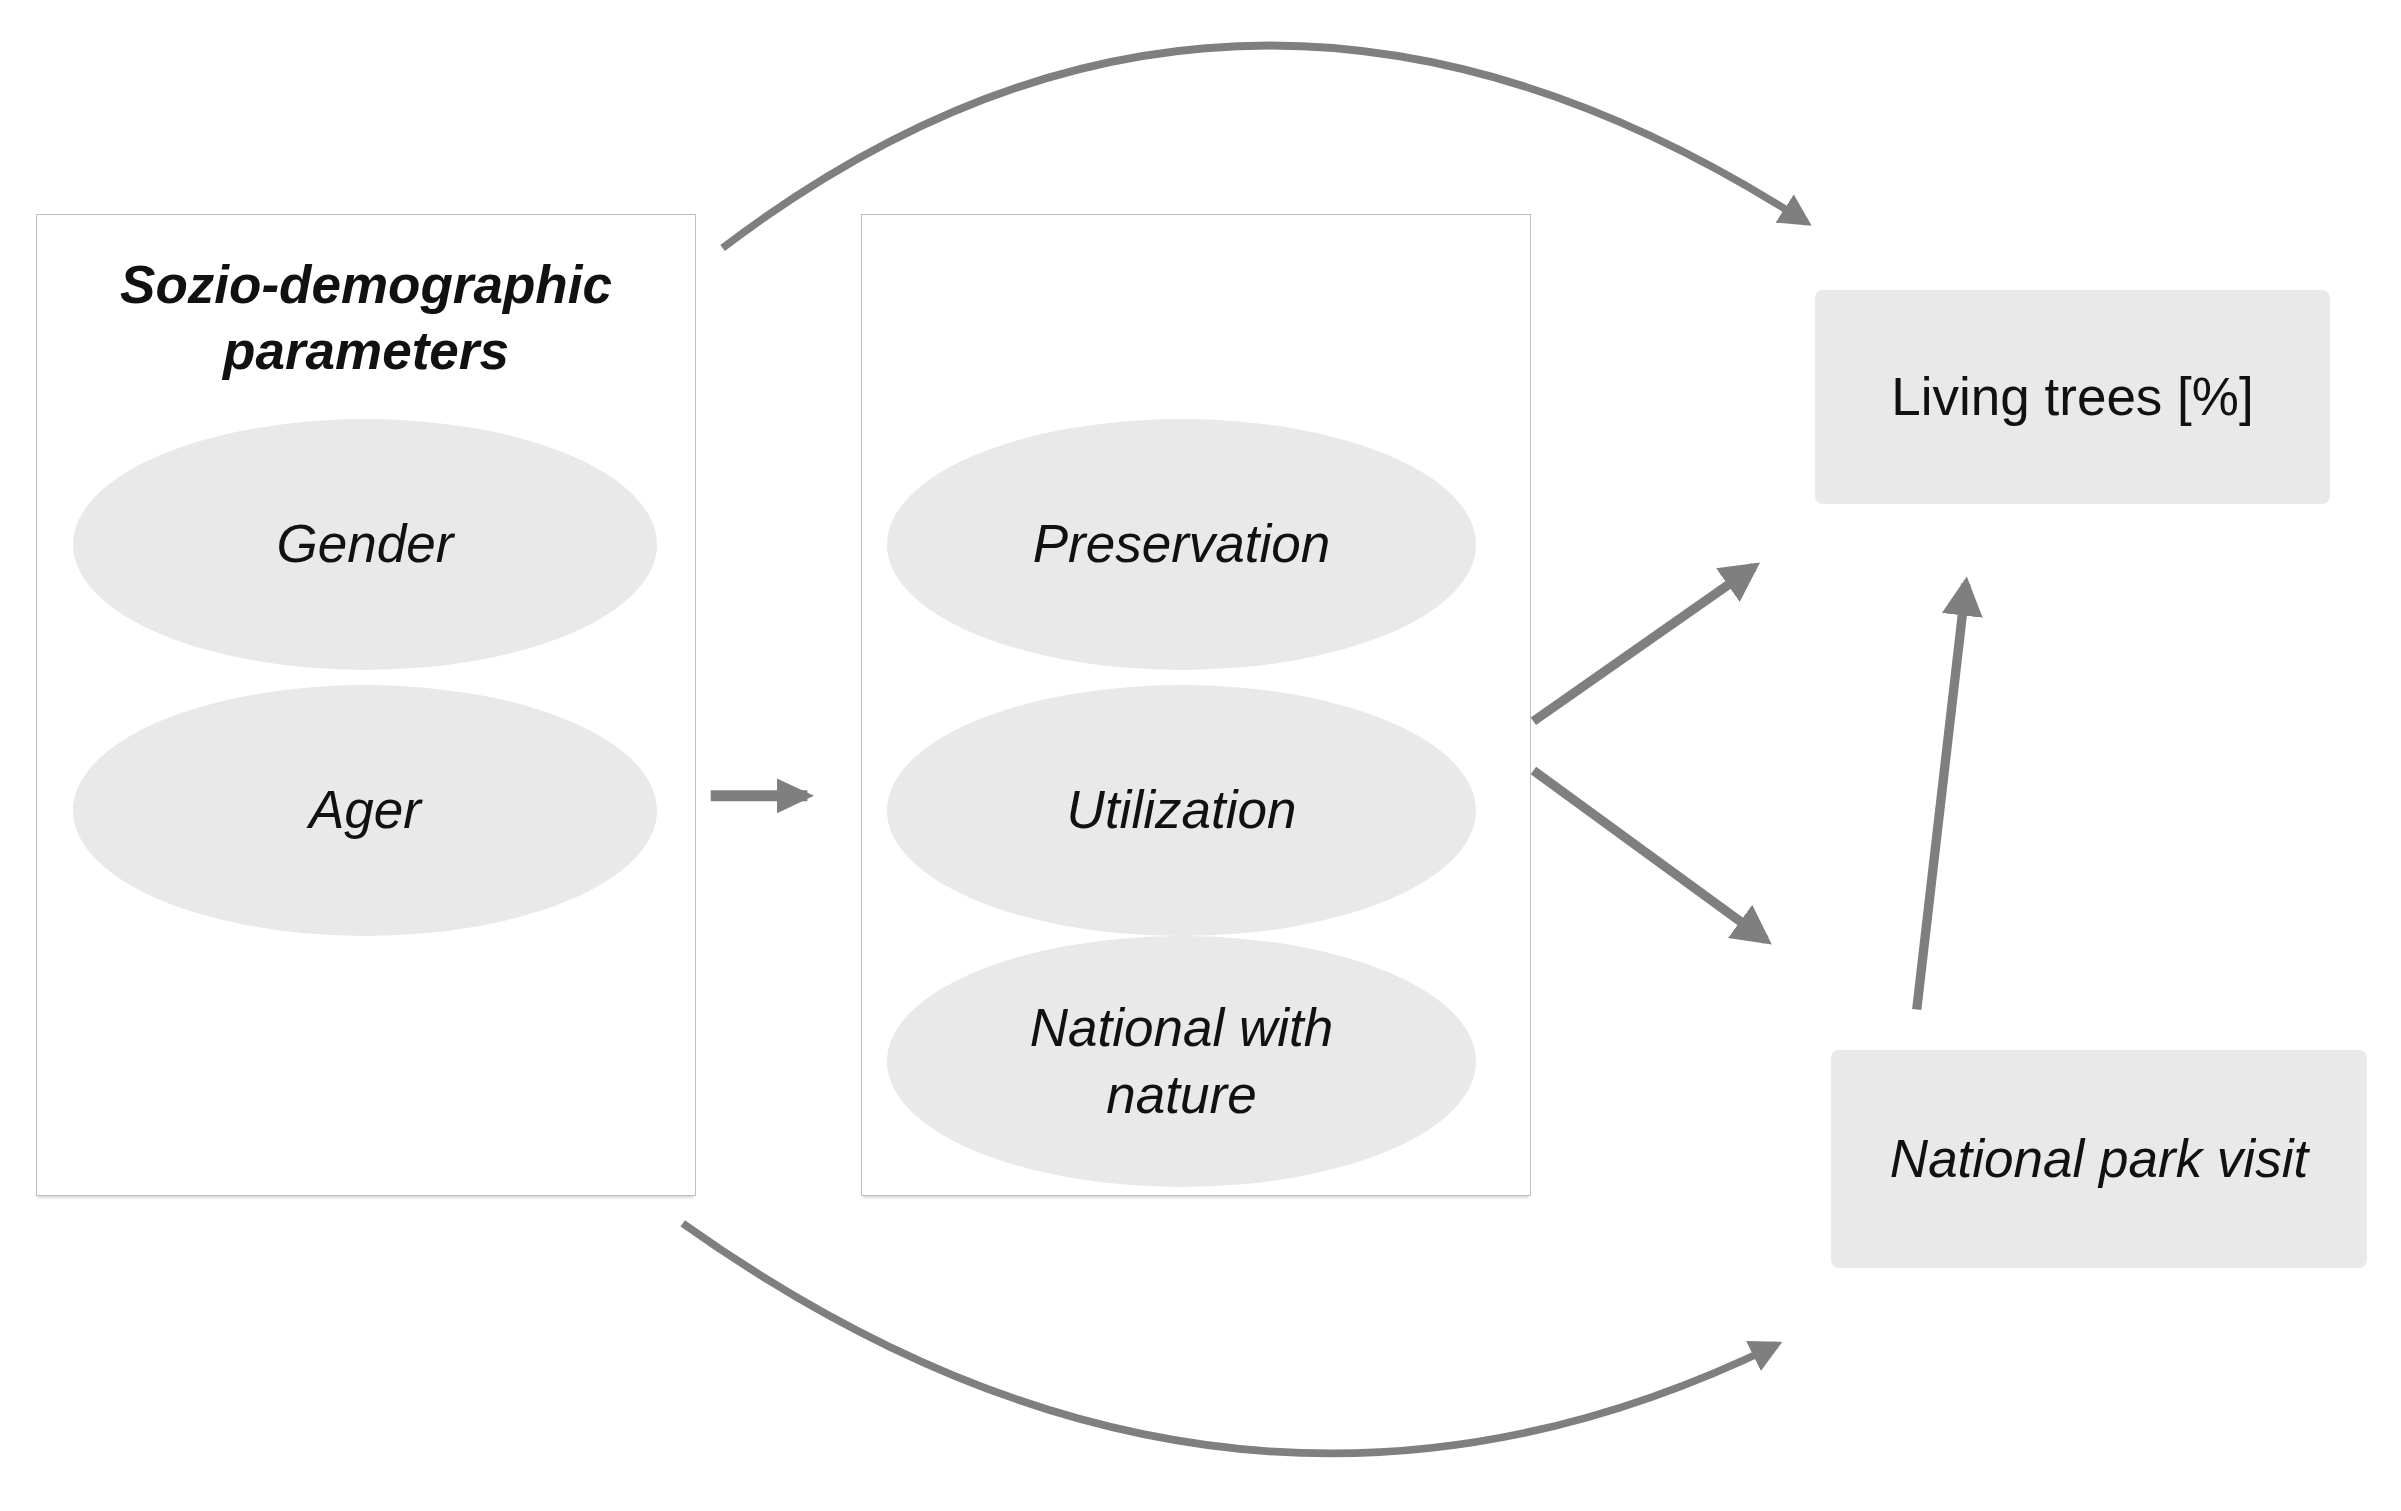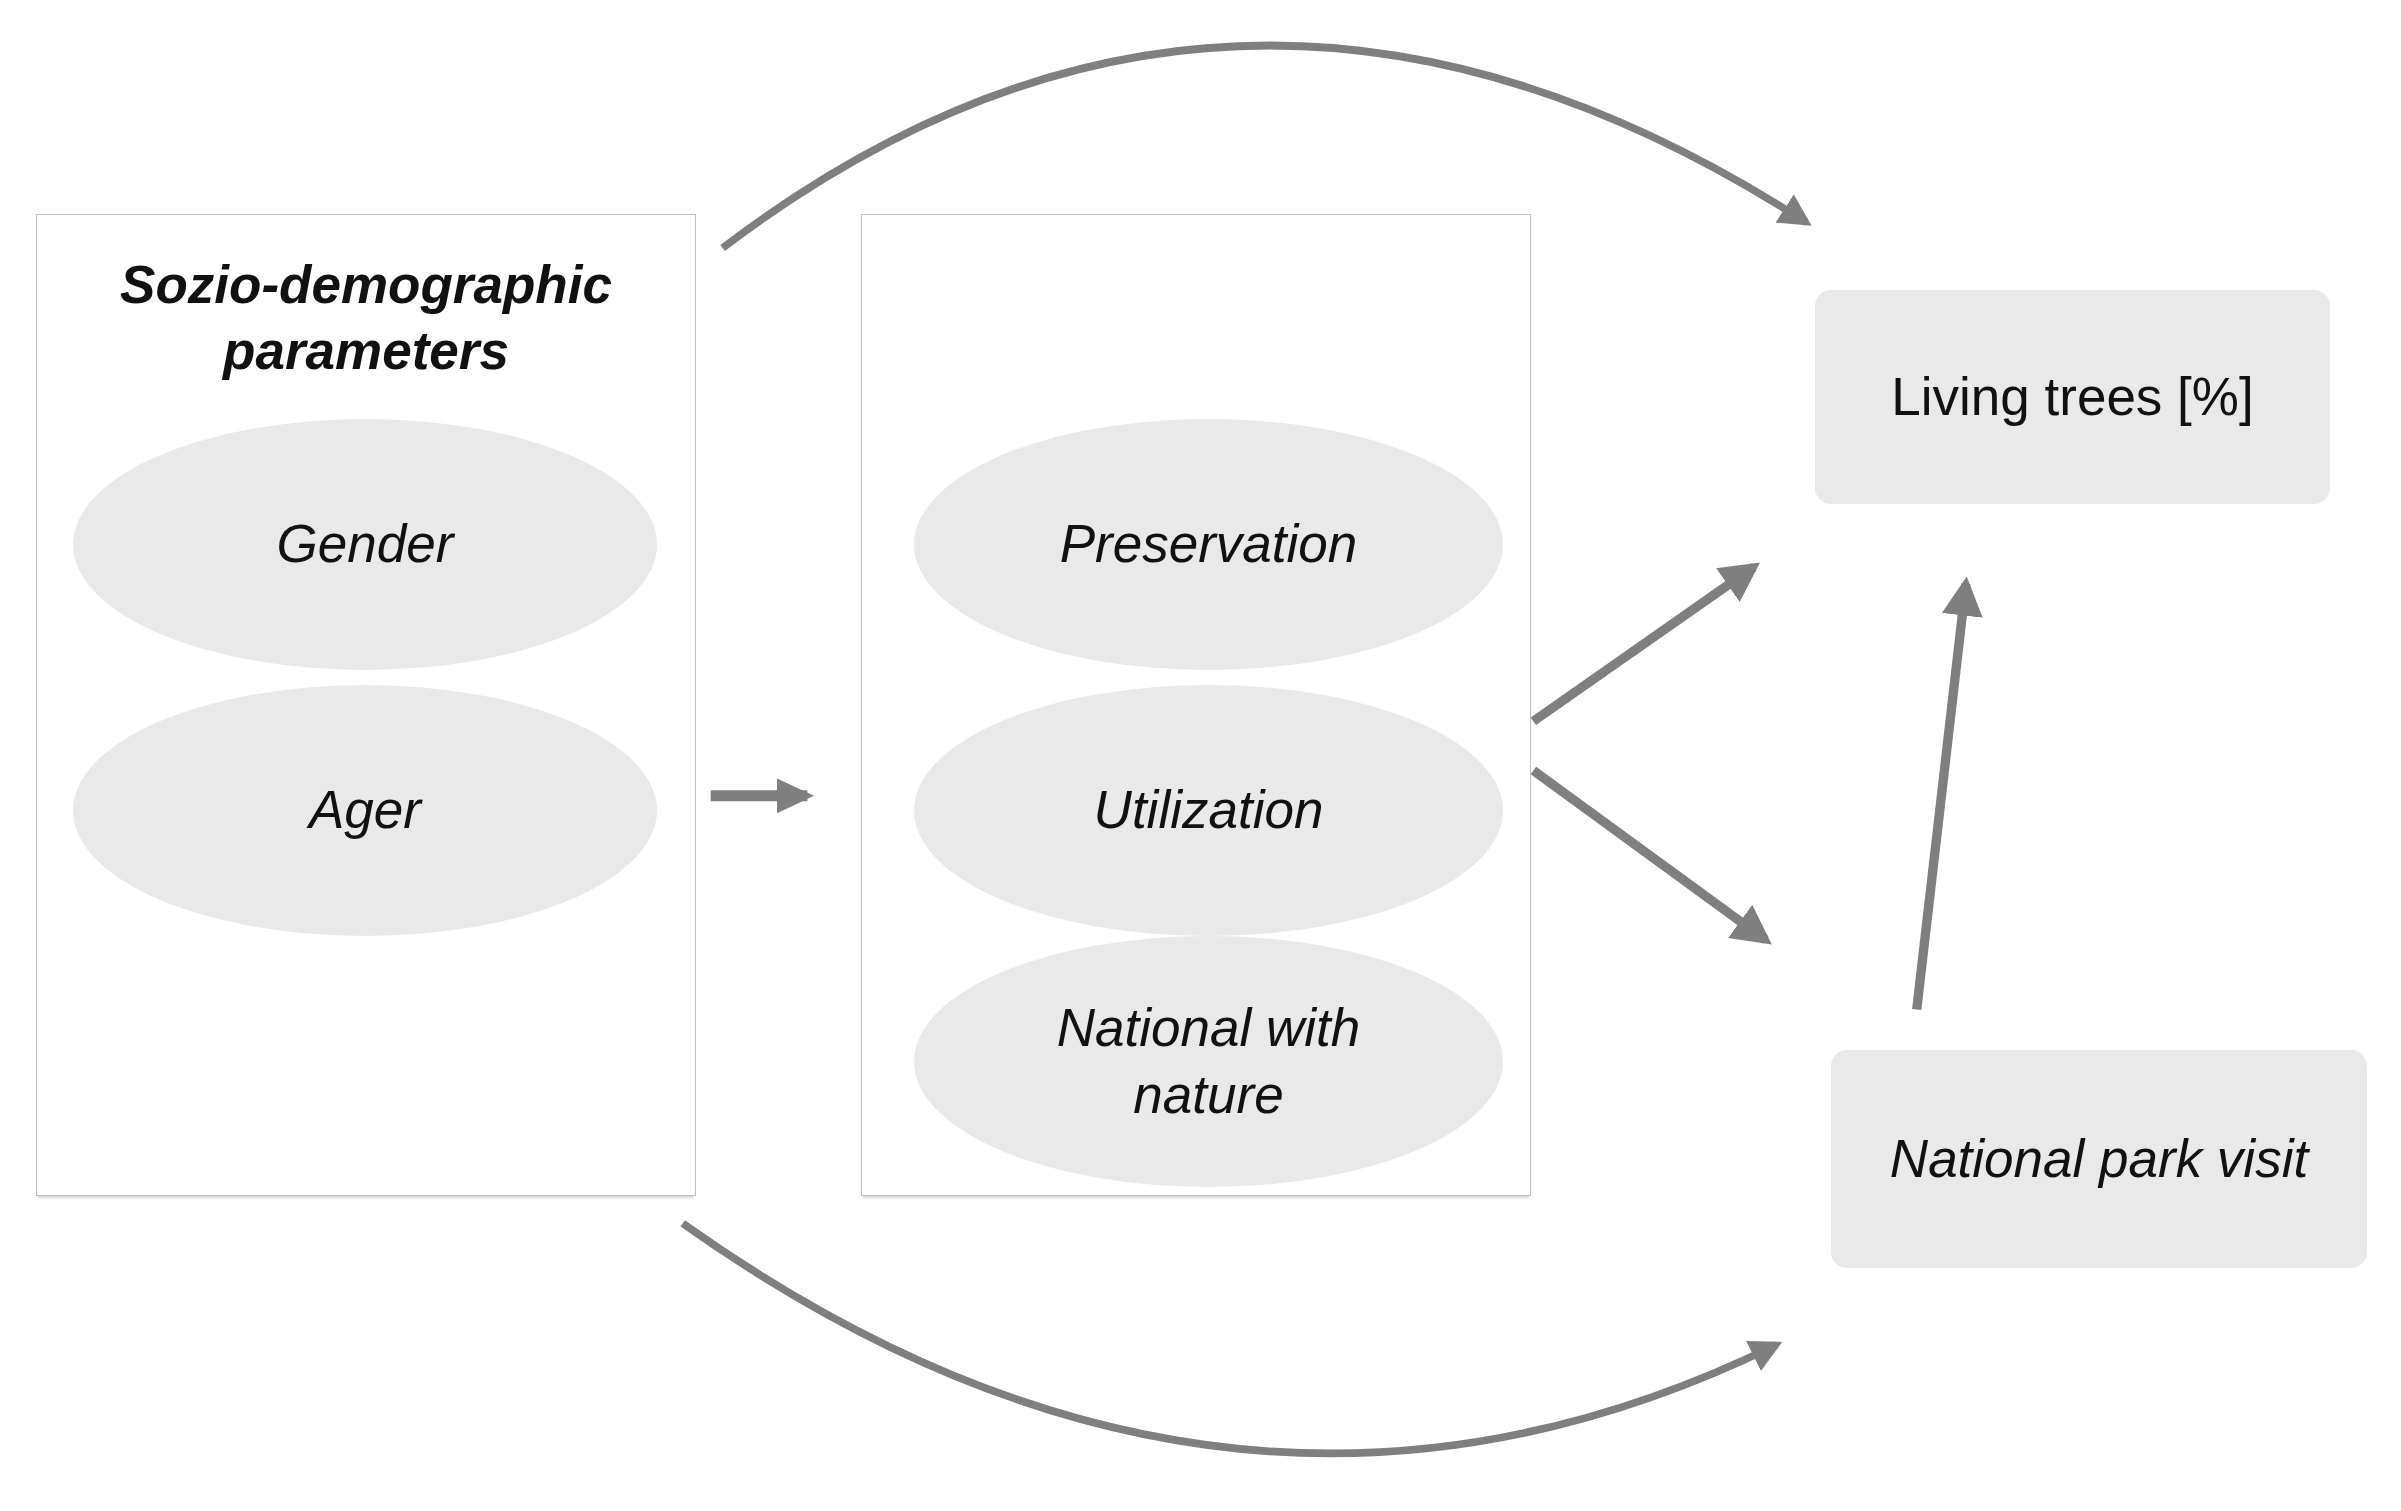--- a/index.html
+++ b/index.html
@@ -63,32 +63,32 @@
     background: #e9e9e9;
     border-radius: 50%;
     display: flex;
     align-items: center;
     justify-content: center;
     text-align: center;
     font-size: 53px;
     line-height: 1.25;
   }
   .box-sociodemographic .ellipse-node { left: 36px; width: 584px; height: 251px; }
-  .box-attitudes .ellipse-node { left: 52px; width: 589px; height: 251px; }
+  .box-attitudes .ellipse-node { left: 25px; width: 589px; height: 251px; }
   .ellipse-row1 { top: 204px; }
   .ellipse-row2 { top: 470px; }
   .ellipse-row3 { top: 721px; }
   .ellipse-node .wrap-narrow {
     display: inline-block;
     max-width: 339px;
   }
   .outcome-node {
     position: absolute;
     background: #e9e9e9;
-    border-radius: 16px;
+    border-radius: 8px;
     display: flex;
     align-items: center;
     justify-content: center;
     text-align: center;
     font-size: 53px;
     line-height: 1.3;
     box-sizing: border-box;
   }
   .outcome-living-trees {
     left: 1815px;

